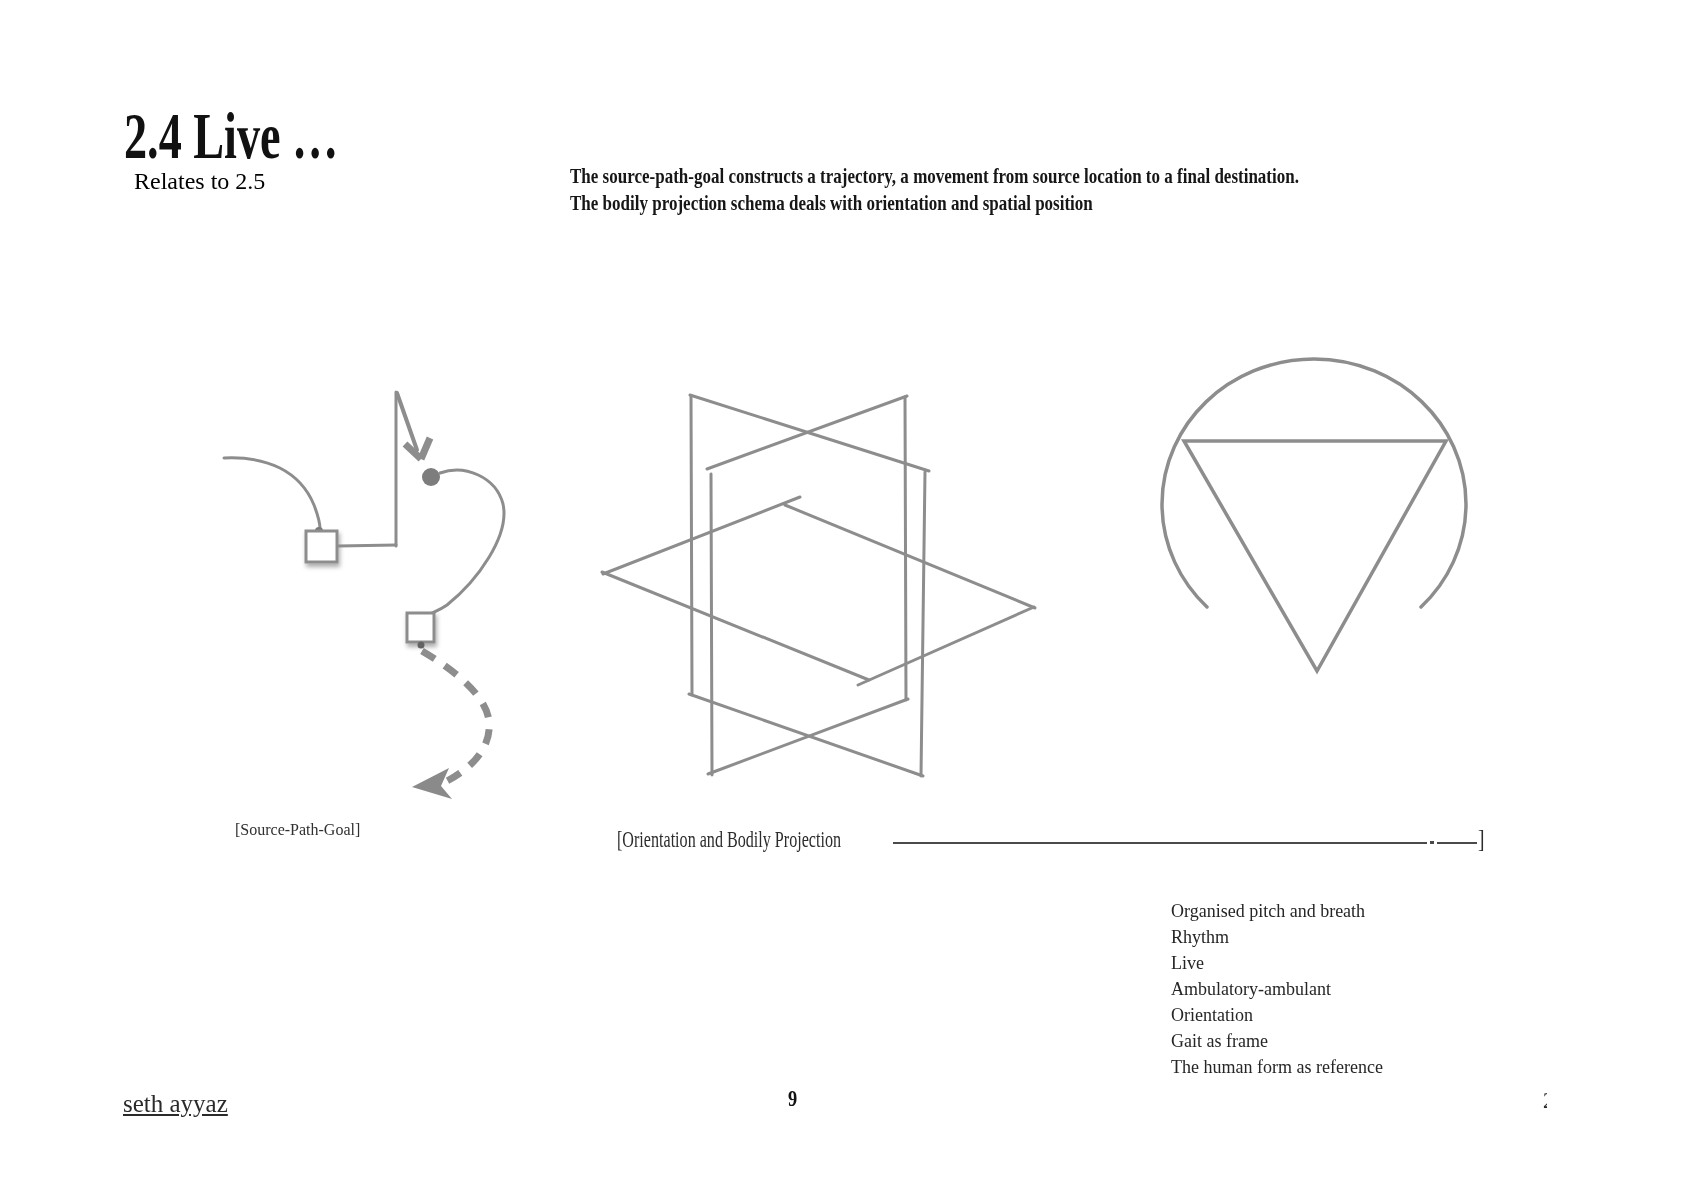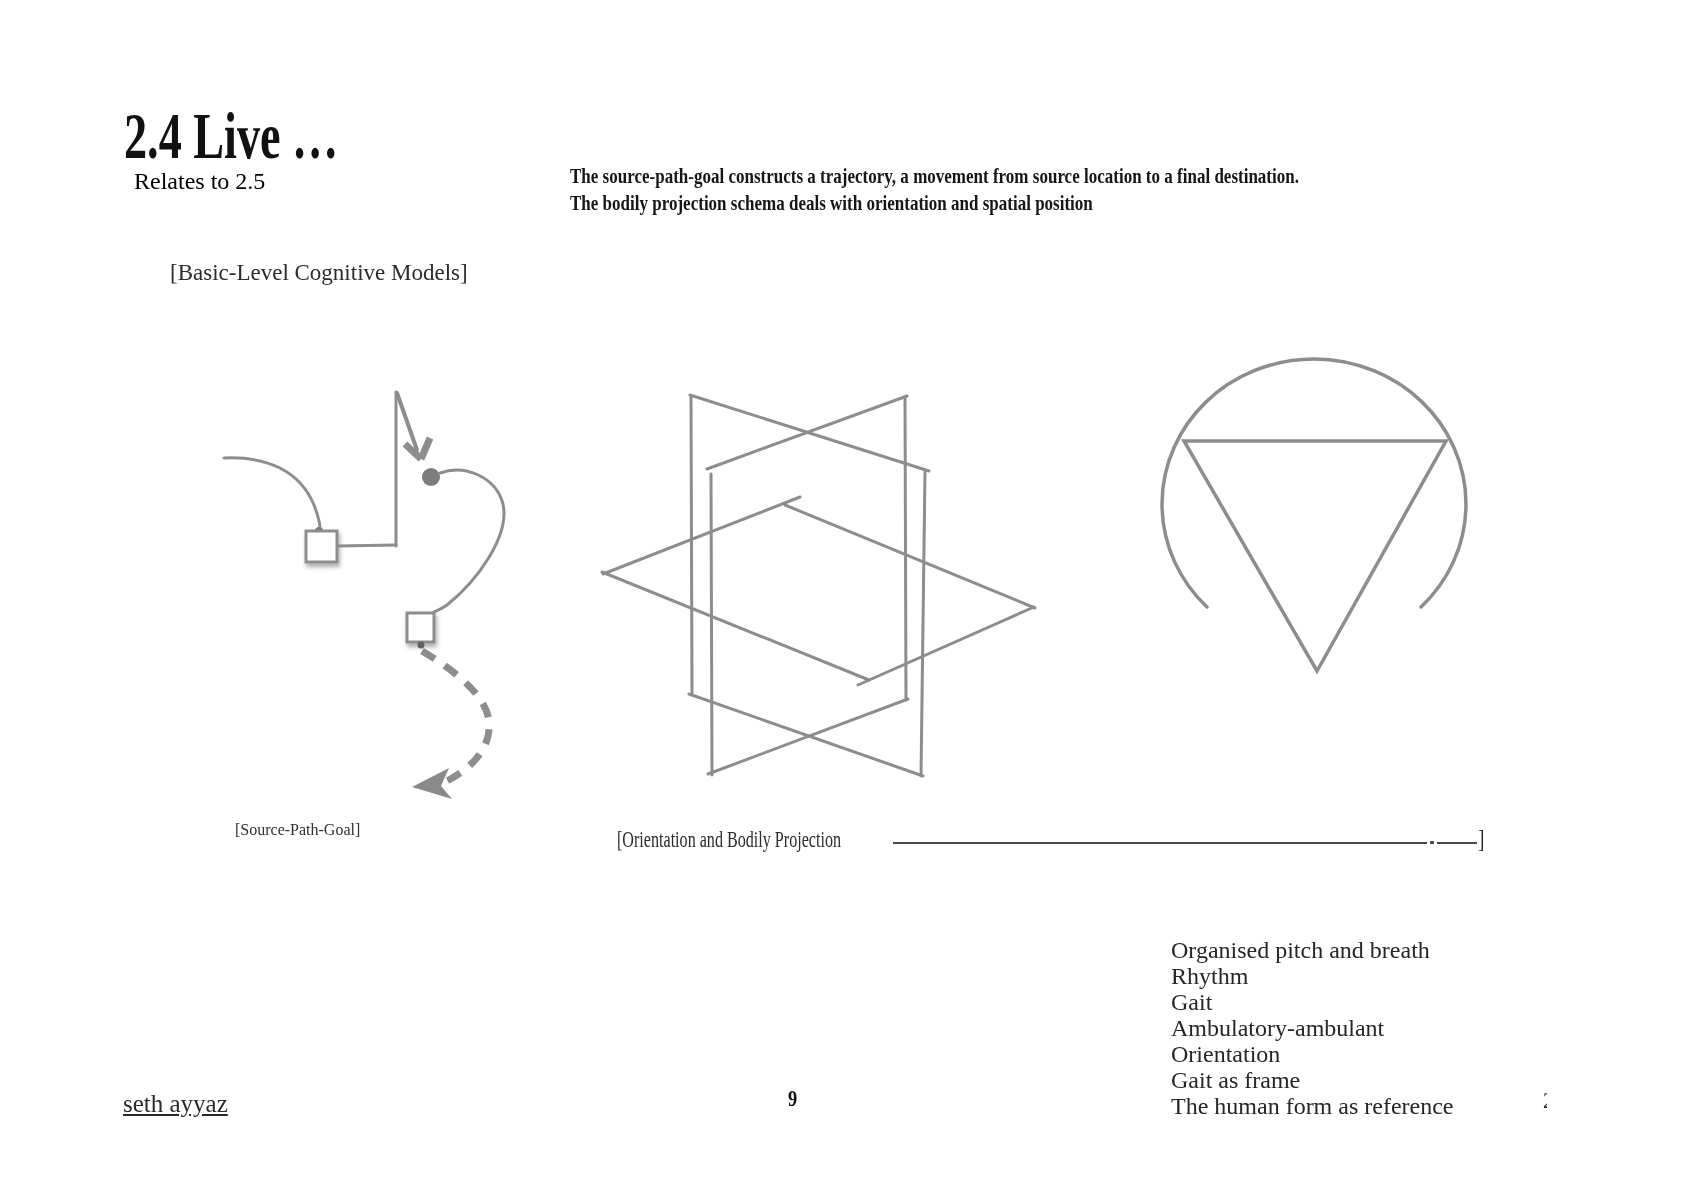--- a/index.html
+++ b/index.html
@@ -24,21 +24,21 @@
     left:608px;top:827px;font-size:23px;color:#2c2c2c;
     transform:scaleX(0.70);transform-origin:0 0;
   }
   .orient-line1{left:884px;top:842px;width:534px;height:2px;background:#4a4a4a;}
   .orient-dot{left:1421px;top:841px;width:4px;height:3px;background:#4a4a4a;}
   .orient-line2{left:1428px;top:842px;width:40px;height:2px;background:#4a4a4a;}
   .orient-bracket{
     left:1469px;top:824px;font-size:26px;color:#2c2c2c;
     transform:scaleX(0.75);transform-origin:0 0;
   }
-  .annotations{left:1162px;top:937px;font-size:24px;line-height:26px;color:#262626;}
+  .annotations{left:1162px;top:898px;font-size:18px;line-height:26px;color:#262626;}
   .footer-author{left:114px;top:1090px;font-size:25px;color:#2a2a2a;text-decoration:underline;}
   .footer-page{
     left:779px;top:1086px;font-size:23px;font-weight:bold;color:#111;
     transform:scaleX(0.80);transform-origin:0 0;
   }
   .footer-year{
     left:1534px;top:1088px;font-size:23px;color:#2a2a2a;
     transform:scaleX(0.90);transform-origin:0 0;
   }
   .sketch-layer{position:absolute;left:0;top:0;width:1698px;height:1200px;}
@@ -49,21 +49,20 @@
 <div class="slide">
 
   <div class="abs title nowrap">2.4 Live …</div>
   <div class="abs subtitle nowrap">Relates to 2.5</div>
 
   <div class="abs intro">
     <div class="nowrap">The source-path-goal constructs a trajectory, a movement from source location to a final destination.</div>
     <div class="nowrap">The bodily projection schema deals with orientation and spatial position</div>
   </div>
 
-  <div class="abs models-label nowrap">[Basic-Level Cognitive Models]</div>
 
   <svg class="sketch-layer" viewBox="0 0 1698 1200" xmlns="http://www.w3.org/2000/svg">
     <defs>
       <filter id="sqsh" x="-60%" y="-60%" width="240%" height="240%">
         <feDropShadow dx="1.5" dy="3.5" stdDeviation="2" flood-color="#000000" flood-opacity="0.32"></feDropShadow>
       </filter>
     </defs>
 
     <g stroke="#8d8d8d" fill="none" stroke-width="3" stroke-linecap="round">
       <path d="M215,458 C258,456 291,471 305,505 C310,518 311,524 311,529"></path>
@@ -112,21 +111,21 @@
 
   <div class="abs orient-text nowrap">[Orientation and Bodily Projection</div>
   <div class="abs orient-line1"></div>
   <div class="abs orient-dot"></div>
   <div class="abs orient-line2"></div>
   <div class="abs orient-bracket nowrap">]</div>
 
   <div class="abs annotations">
     <div class="nowrap">Organised pitch and breath</div>
     <div class="nowrap">Rhythm</div>
-    <div class="nowrap">Gait</div>
+    <div class="nowrap">Live</div>
     <div class="nowrap">Ambulatory-ambulant</div>
     <div class="nowrap">Orientation</div>
     <div class="nowrap">Gait as frame</div>
     <div class="nowrap">The human form as reference</div>
   </div>
 
   <div class="abs footer-author nowrap">seth ayyaz</div>
   <div class="abs footer-page nowrap">9</div>
   <div class="abs footer-year nowrap">2012</div>
 

